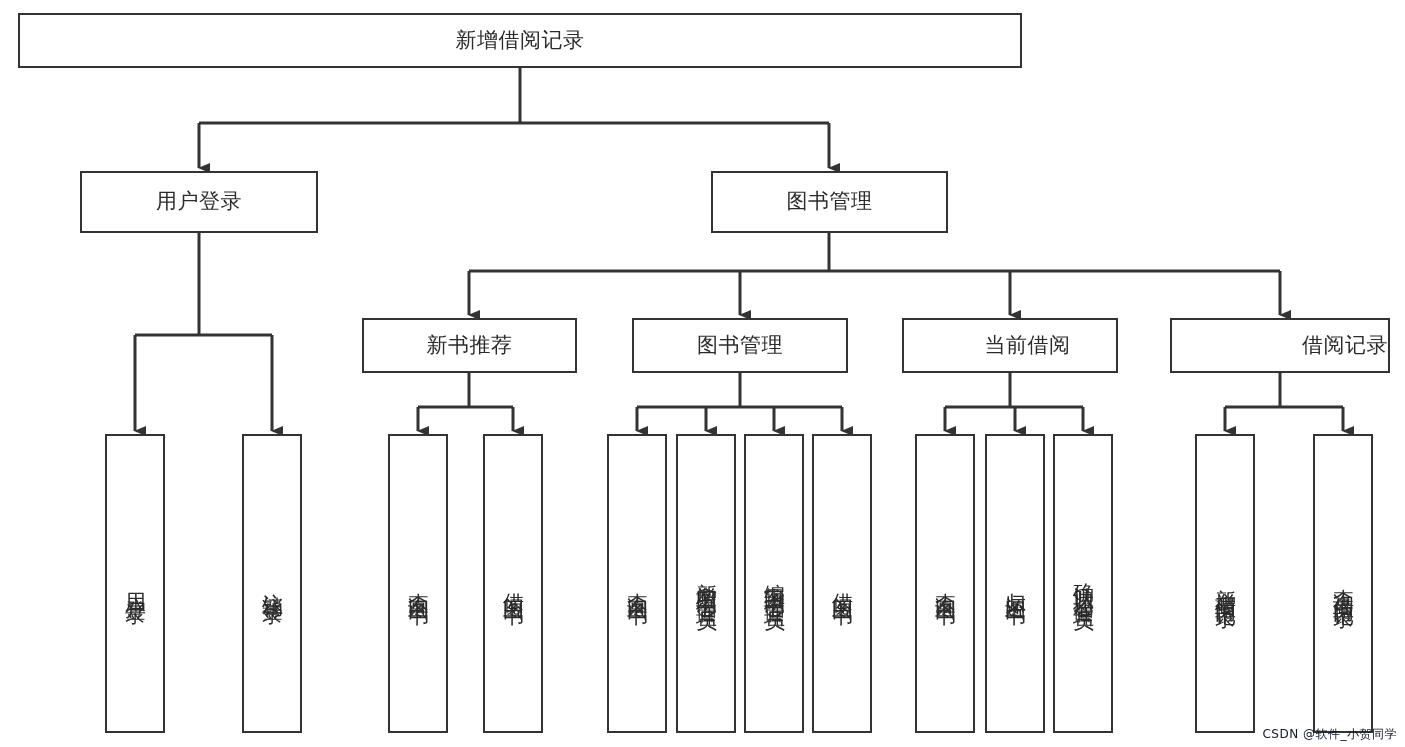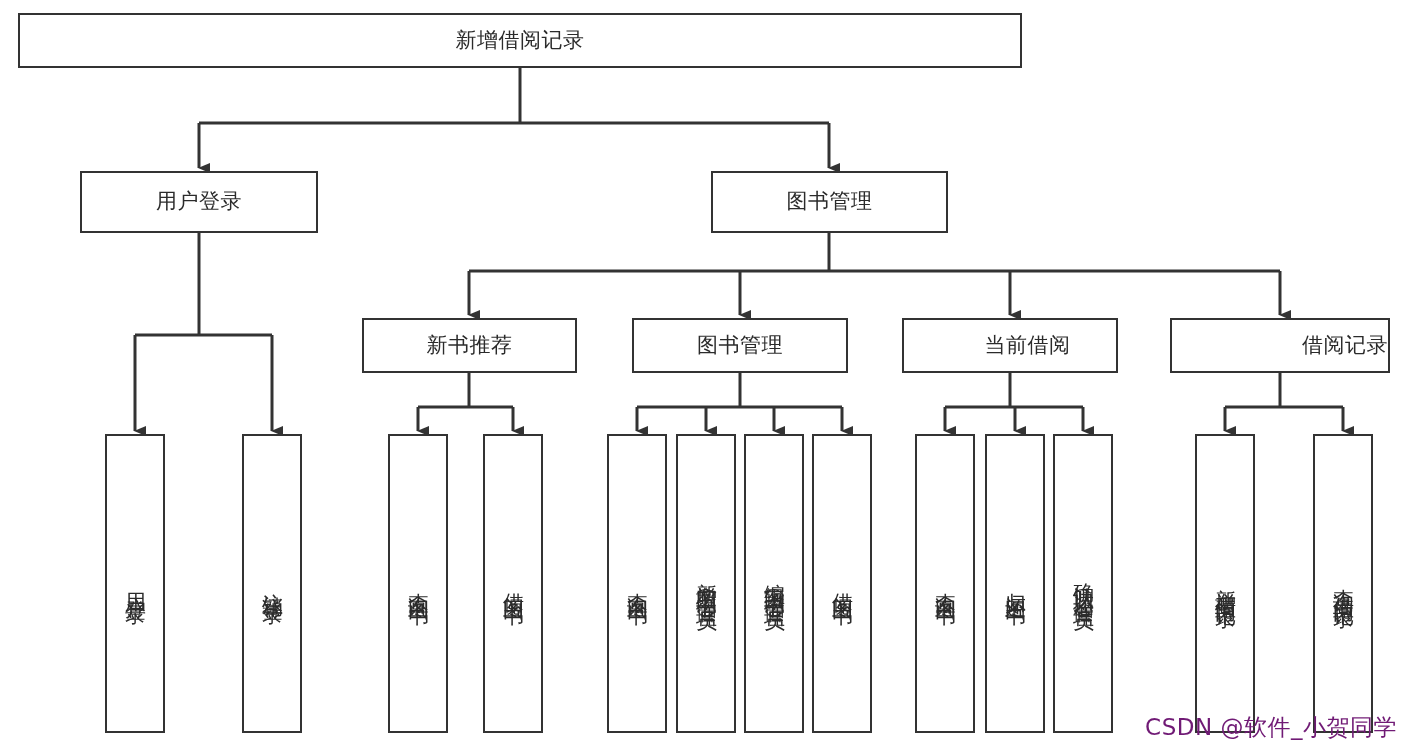--- a/index.html
+++ b/index.html
@@ -50,22 +50,22 @@
     text-orientation: upright;
     letter-spacing: 4px;
     line-height: 1.0;
     white-space: nowrap;
     text-align: center;
   }
   .watermark {
     position: absolute;
     right: 8px;
     bottom: 4px;
-    font-size: 23px;
-    color: #701a75;
+    font-size: 12px;
+    color: #0f172a;
     letter-spacing: 0.5px;
     white-space: nowrap;
     pointer-events: none;
   }
 </style>
 </head>
 <body>
 
 <div id="diagram-root">
 

